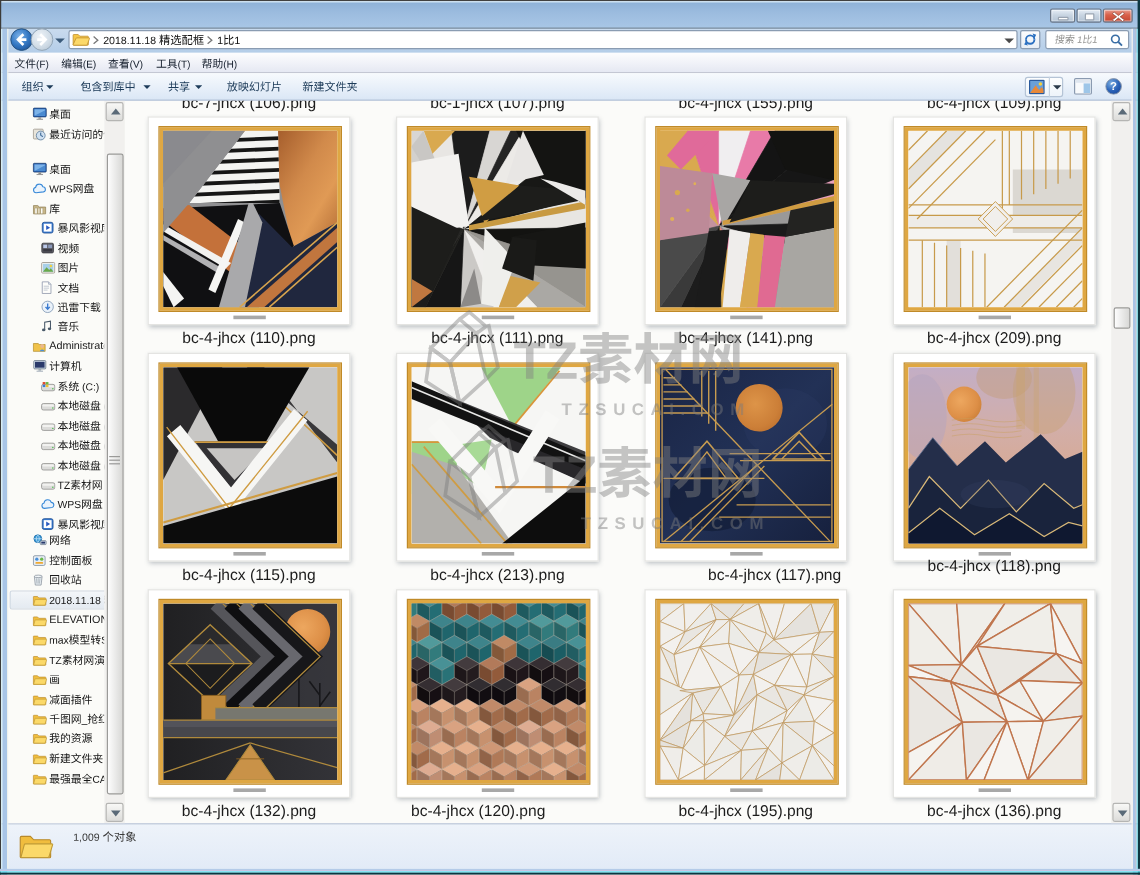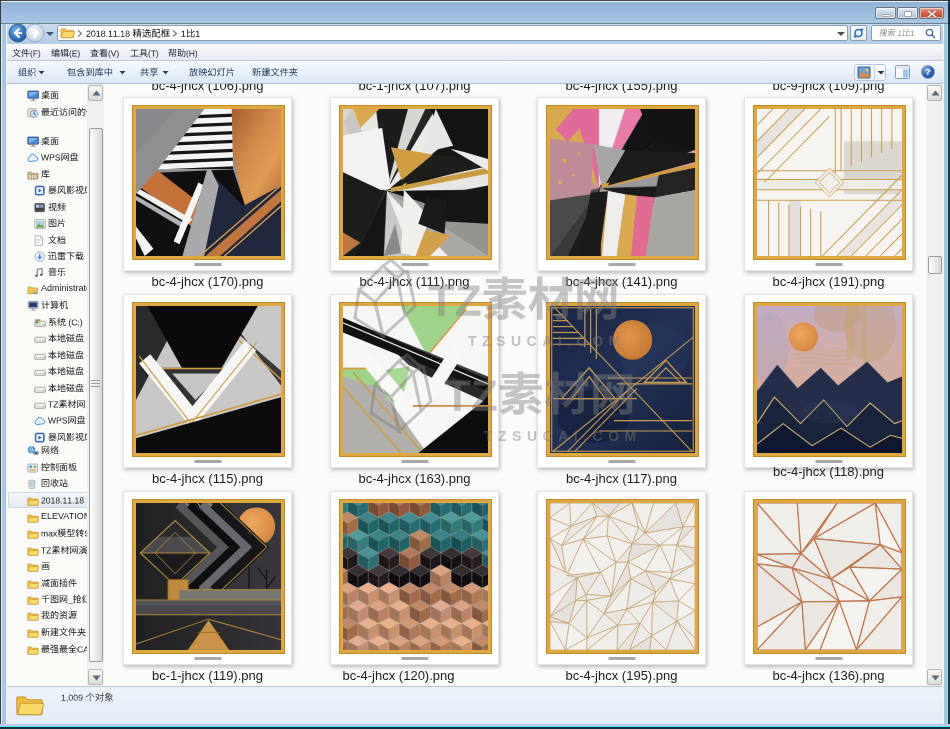--- a/index.html
+++ b/index.html
@@ -451,24 +451,24 @@
 <div class="abs" style="left:91px;top:380px;width:9px;height:1px;background:#9a9a98;box-shadow:0 3px #9a9a98,0 6px #9a9a98"></div>
 <div class="abs" style="left:926px;top:84px;width:17px;height:602px;background:#f1f0ee"></div>
 <div class="abs" style="left:927px;top:85px;width:15px;height:16px;background:linear-gradient(#f8f8f6,#dcdcda);border:1px solid #b5b5b3;border-radius:2px"><svg width="15" height="15" viewBox="0 0 15 15">
       <path d="M3.5,9.5 L7.5,4.5 L11.5,9.5 Z" fill="#5a6a78"></path>
     </svg></div>
 <div class="abs" style="left:927px;top:669px;width:15px;height:16px;background:linear-gradient(#f8f8f6,#dcdcda);border:1px solid #b5b5b3;border-radius:2px"><svg width="15" height="15" viewBox="0 0 15 15">
       <path d="M3.5,5.5 L7.5,10.5 L11.5,5.5 Z" fill="#5a6a78"></path>
     </svg></div>
 <div class="abs" style="left:927.5px;top:256px;width:14px;height:18px;background:linear-gradient(90deg,#fdfdfd,#d8d8d6);border:1px solid #9a9a98;border-radius:2px"></div>
 <div class="abs" style="left:104px;top:84px;width:822px;height:602px;overflow:hidden">
-    <div class="cap" style="left:19px;top:-6px">bc-4-jhcx (106).png</div>
+    <div class="cap" style="left:19px;top:-6px">bc-7-jhcx (106).png</div>
     <div class="cap" style="left:226px;top:-6px">bc-1-jhcx (107).png</div>
     <div class="cap" style="left:433px;top:-6px">bc-4-jhcx (155).png</div>
-    <div class="cap" style="left:640px;top:-6px">bc-9-jhcx (109).png</div>
+    <div class="cap" style="left:640px;top:-6px">bc-4-jhcx (109).png</div>
     <div class="card" style="left:19px;top:13px">
       <svg class="art" viewBox="0 0 100 100" preserveAspectRatio="none">
         <defs>
           <linearGradient id="cop" x1="0" y1="0" x2="1" y2="1">
             <stop offset="0" stop-color="#9d5526"></stop>
             <stop offset=".45" stop-color="#d18a4b"></stop>
             <stop offset=".7" stop-color="#e09a55"></stop>
             <stop offset="1" stop-color="#b06a33"></stop>
           </linearGradient>
         </defs>
@@ -498,21 +498,21 @@
           <line x1="10" y1="24.5" x2="70" y2="22"></line>
           <line x1="10" y1="30.5" x2="70" y2="28"></line>
           <line x1="10" y1="36.5" x2="70" y2="34"></line>
           <line x1="10" y1="42.5" x2="70" y2="40"></line>
         </g>
         <polygon points="0,0 47,0 15,41 0,58" fill="#8f8f91"></polygon>
         <polygon points="0,0 28,0 0,30" fill="#8a8a8e"></polygon>
       </svg>
       <div class="lbl"></div>
     </div>
-    <div class="cap" style="left:19px;top:190px">bc-4-jhcx (170).png</div>
+    <div class="cap" style="left:19px;top:190px">bc-4-jhcx (110).png</div>
     <div class="card" style="left:226px;top:13px">
       <svg class="art" viewBox="0 0 100 100" preserveAspectRatio="none">
         <rect width="100" height="100" fill="#d8d6d4"></rect>
         <polygon points="30,56 0,43 0,18" fill="#efeeec" stroke="#efeeec" stroke-width="0.4"></polygon>
         <polygon points="30,56 0,18 0,9" fill="#d3d1ce" stroke="#d3d1ce" stroke-width="0.4"></polygon>
         <polygon points="30,56 0,9 7,0" fill="#c9c7c4" stroke="#c9c7c4" stroke-width="0.4"></polygon>
         <polygon points="30,56 7,0 23,0" fill="#e8e6e3" stroke="#e8e6e3" stroke-width="0.4"></polygon>
         <polygon points="30,56 23,0 45,0" fill="#1c1c1c" stroke="#1c1c1c" stroke-width="0.4"></polygon>
         <polygon points="30,56 45,0 57,0" fill="#d8d6d3" stroke="#d8d6d3" stroke-width="0.4"></polygon>
         <polygon points="30,56 57,0 64,0" fill="#242424" stroke="#242424" stroke-width="0.4"></polygon>
@@ -623,21 +623,21 @@
         <line x1="65" y1="100" x2="100" y2="65" stroke="#c79a4a" stroke-width="0.7"></line>
         <line x1="75" y1="100" x2="100" y2="75" stroke="#c79a4a" stroke-width="0.7"></line>
         <line x1="85" y1="100" x2="100" y2="85" stroke="#c79a4a" stroke-width="0.7"></line>
         <line x1="95" y1="100" x2="100" y2="95" stroke="#c79a4a" stroke-width="0.7"></line>
         <line x1="45" y1="100" x2="100" y2="45" stroke="#c79a4a" stroke-width="0.7"></line>
         <rect x="43" y="43" width="14" height="14" fill="#f1efec" stroke="#c79a4a" stroke-width="0.5" transform="rotate(45 50 50)"></rect>
         <rect x="45" y="45" width="10" height="10" fill="none" stroke="#c79a4a" stroke-width="0.5" transform="rotate(45 50 50)"></rect>
       </svg>
       <div class="lbl"></div>
     </div>
-    <div class="cap" style="left:640px;top:190px">bc-4-jhcx (191).png</div>
+    <div class="cap" style="left:640px;top:190px">bc-4-jhcx (209).png</div>
     <div class="card" style="left:19px;top:210px">
       <svg class="art" viewBox="0 0 100 100" preserveAspectRatio="none">
         <rect width="100" height="100" fill="#c8c7c5"></rect>
         <polygon points="0,0 34,0 0,64" fill="#2b2a2c"></polygon>
         <polygon points="48,0 100,44 100,54 58,0" fill="#39383a"></polygon>
         <line x1="48" y1="2" x2="100" y2="50" stroke="#cf9c42" stroke-width="0.9"></line>
         <polygon points="8,0 84,0 45,66" fill="#0a0a0a"></polygon>
         <polygon points="18,42 66,42 40,70" fill="#323134"></polygon>
         <line x1="18" y1="42.5" x2="66" y2="42.5" stroke="#cf9c42" stroke-width="1"></line>
         <polygon points="25,46 59,46 41,64" fill="#c6c5c3"></polygon>
@@ -663,21 +663,21 @@
         <polygon points="26,44 46,41 40,68 29,62" fill="#a8da96"></polygon>
         <polygon points="0,48 26,56 58,100 0,100" fill="#b2b0ac"></polygon>
         <line x1="0" y1="55" x2="40" y2="100" stroke="#cf9c42" stroke-width="1"></line>
         <line x1="7" y1="45" x2="55" y2="100" stroke="#cf9c42" stroke-width="1"></line>
         <path d="M13,32 L50,75 L81,27" stroke="#f8f8f6" stroke-width="9.5" fill="none"></path>
         <polygon points="52,100 100,62 100,100" fill="#0d0d0d"></polygon>
         <line x1="48" y1="68" x2="100" y2="68" stroke="#d08a3a" stroke-width="1.2"></line>
       </svg>
       <div class="lbl"></div>
     </div>
-    <div class="cap" style="left:226px;top:387px">bc-4-jhcx (163).png</div>
+    <div class="cap" style="left:226px;top:387px">bc-4-jhcx (213).png</div>
     <div class="card" style="left:433px;top:210px">
       <svg class="art" viewBox="0 0 100 100" preserveAspectRatio="none">
         <defs>
           <radialGradient id="mcop" cx=".42" cy=".42" r=".75">
             <stop offset="0" stop-color="#dd9448"></stop>
             <stop offset=".65" stop-color="#cc7f38"></stop>
             <stop offset="1" stop-color="#b86c2c"></stop>
           </radialGradient>
           <linearGradient id="nvy" x1="0" y1="0" x2="1" y2="1">
             <stop offset="0" stop-color="#1a2545"></stop>
@@ -708,21 +708,21 @@
         <path d="M8,63 L27,42 L45,63 Z" fill="none" stroke="#c89c50" stroke-width="0.9"></path>
         <path d="M15,63 L27,48 L38,63" fill="none" stroke="#c89c50" stroke-width="0.8"></path>
         <line x1="2" y1="63" x2="60" y2="63" stroke="#c89c50" stroke-width="0.8"></line>
         <line x1="12" y1="99" x2="56" y2="55" stroke="#c89c50" stroke-width="0.75"></line>
         <line x1="17" y1="99" x2="60" y2="56" stroke="#c89c50" stroke-width="0.75"></line>
         <line x1="44" y1="78" x2="98" y2="78" stroke="#c89c50" stroke-width="0.75"></line>
         <line x1="34" y1="85" x2="98" y2="85" stroke="#c89c50" stroke-width="0.7"></line>
       </svg>
       <div class="lbl"></div>
     </div>
-    <div class="cap" style="left:433px;top:387px">bc-4-jhcx (117).png</div>
+    <div class="cap" style="left:457px;top:387px">bc-4-jhcx (117).png</div>
     <div class="card" style="left:640px;top:210px">
       <svg class="art" viewBox="0 0 100 100" preserveAspectRatio="none">
         <defs>
           <linearGradient id="sky" x1="0" y1="0" x2="0" y2="1">
             <stop offset="0" stop-color="#c3aec6"></stop>
             <stop offset=".35" stop-color="#d2aea8"></stop>
             <stop offset=".7" stop-color="#d9a88e"></stop>
             <stop offset="1" stop-color="#ddad92"></stop>
           </linearGradient>
           <radialGradient id="cop2" cx=".4" cy=".4" r=".8">
@@ -794,21 +794,21 @@
         <line x1="0" y1="66" x2="100" y2="66" stroke="#b08a3c" stroke-width="0.7"></line>
         <line x1="0" y1="76" x2="100" y2="76" stroke="#b08a3c" stroke-width="0.7"></line>
         <line x1="0" y1="96" x2="50" y2="79" stroke="#b08a3c" stroke-width="0.7"></line>
         <line x1="50" y1="79" x2="100" y2="93" stroke="#b08a3c" stroke-width="0.7"></line>
         <polygon points="50,80 64,100 36,100" fill="#c99248"></polygon>
         <polygon points="50,80 64,100 36,100" fill="none" stroke="#b08a3c" stroke-width="0.6"></polygon>
         <line x1="42" y1="88" x2="58" y2="88" stroke="#8a6020" stroke-width="0.5"></line>
       </svg>
       <div class="lbl"></div>
     </div>
-    <div class="cap" style="left:19px;top:584px">bc-1-jhcx (119).png</div>
+    <div class="cap" style="left:19px;top:584px">bc-4-jhcx (132).png</div>
     <div class="card" style="left:226px;top:407px">
       <svg class="art" viewBox="0 0 100 100" preserveAspectRatio="none">
         <rect width="100" height="100" fill="#1a1a1e"></rect>
         <polygon points="-4.0,-6.0 3.1500000000000004,-2.0 -4.0,2.0 -11.15,-2.0" fill="#3a8d8e"></polygon>
         <polygon points="-4.0,-6.0 3.1500000000000004,-2.0 -4.0,2.0 -11.15,-2.0" fill="#fff" opacity="0.12"></polygon>
         <polygon points="-11.15,-2.0 -4.0,2.0 -4.0,10.0 -11.15,6.0" fill="#3a8d8e"></polygon>
         <polygon points="-11.15,-2.0 -4.0,2.0 -4.0,10.0 -11.15,6.0" fill="#000" opacity="0.28"></polygon>
         <polygon points="-4.0,2.0 3.1500000000000004,-2.0 3.1500000000000004,6.0 -4.0,10.0" fill="#3a8d8e"></polygon>
         <polygon points="-4.0,2.0 3.1500000000000004,-2.0 3.1500000000000004,6.0 -4.0,10.0" fill="#000" opacity="0.12"></polygon>
         <path d="M-11.15,-2.0 L-4.0,-6.0 L3.1500000000000004,-2.0 L3.1500000000000004,6.0 L-4.0,10.0 L-11.15,6.0 Z M-11.15,-2.0 L-4.0,2.0 L3.1500000000000004,-2.0 M-4.0,2.0 L-4.0,10.0" fill="none" stroke="#d8d0c0" stroke-width="0.4" opacity="0.45"></path>

